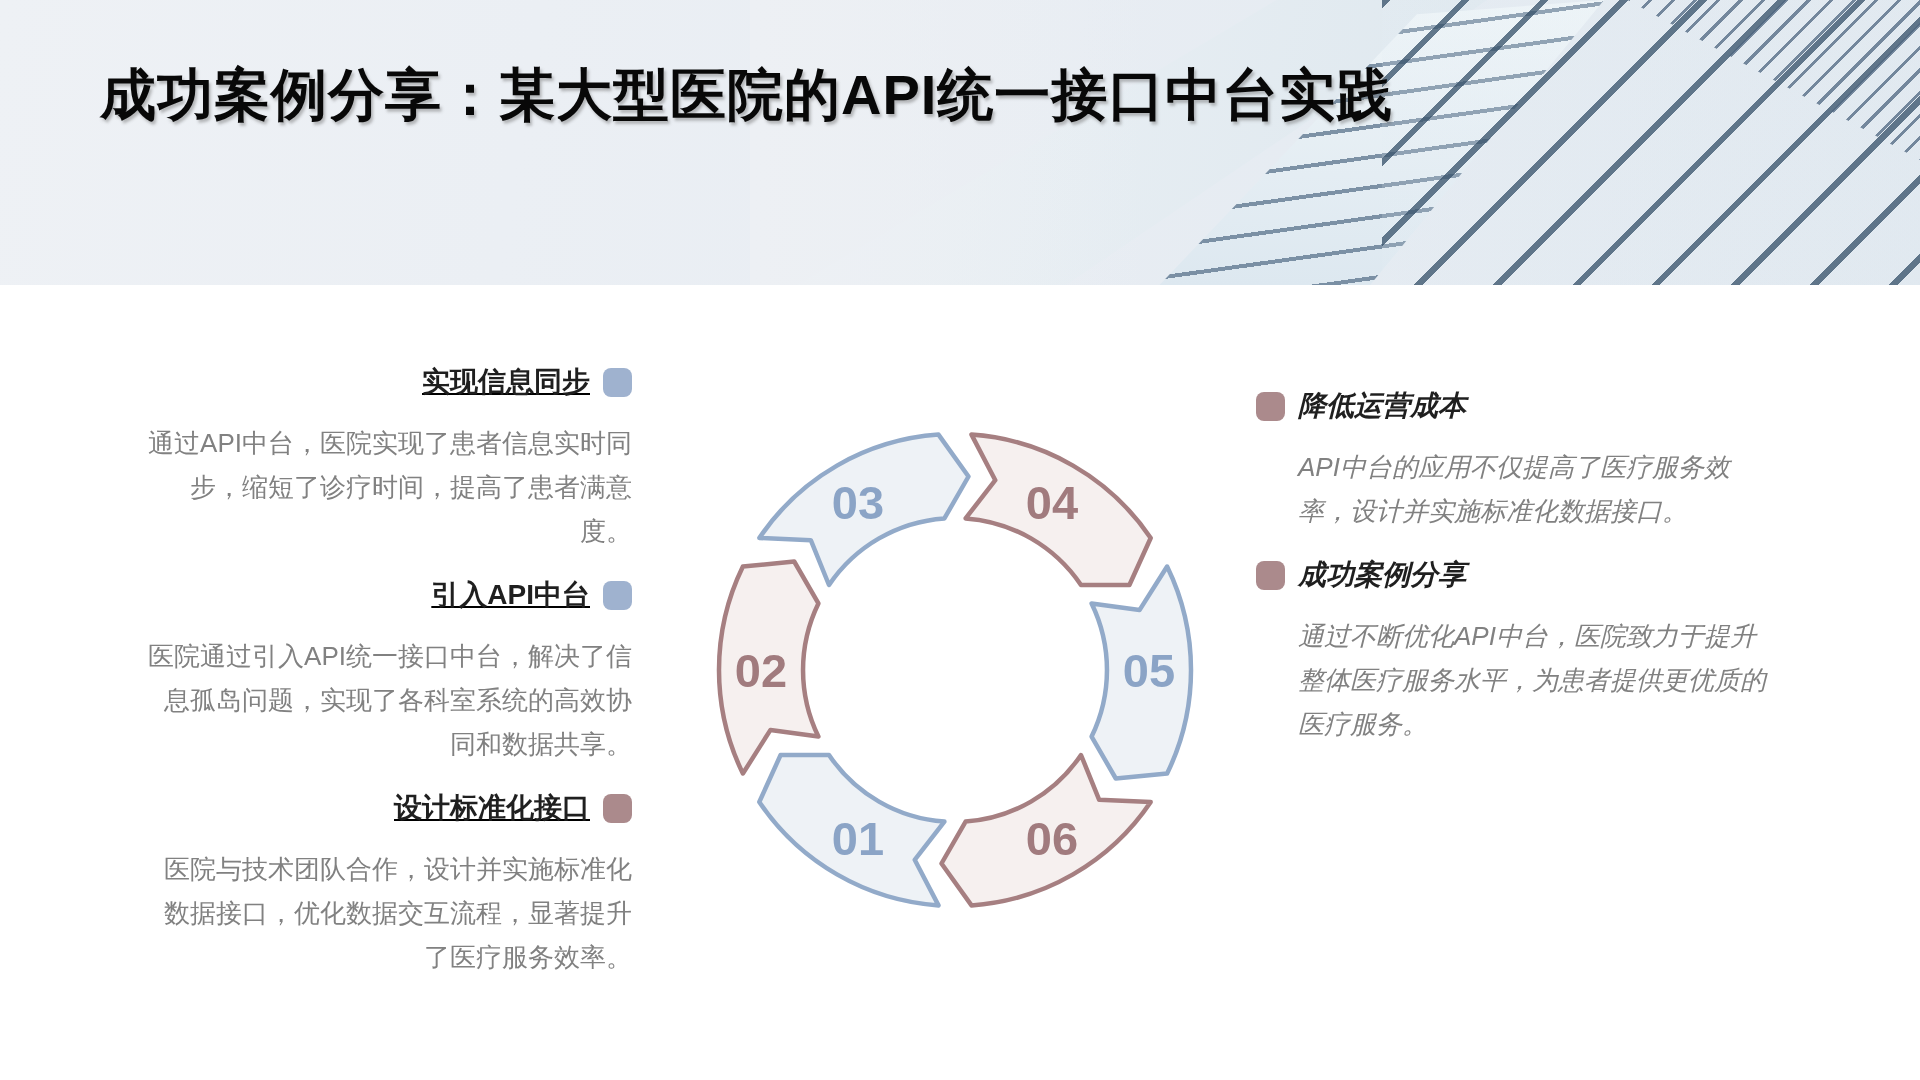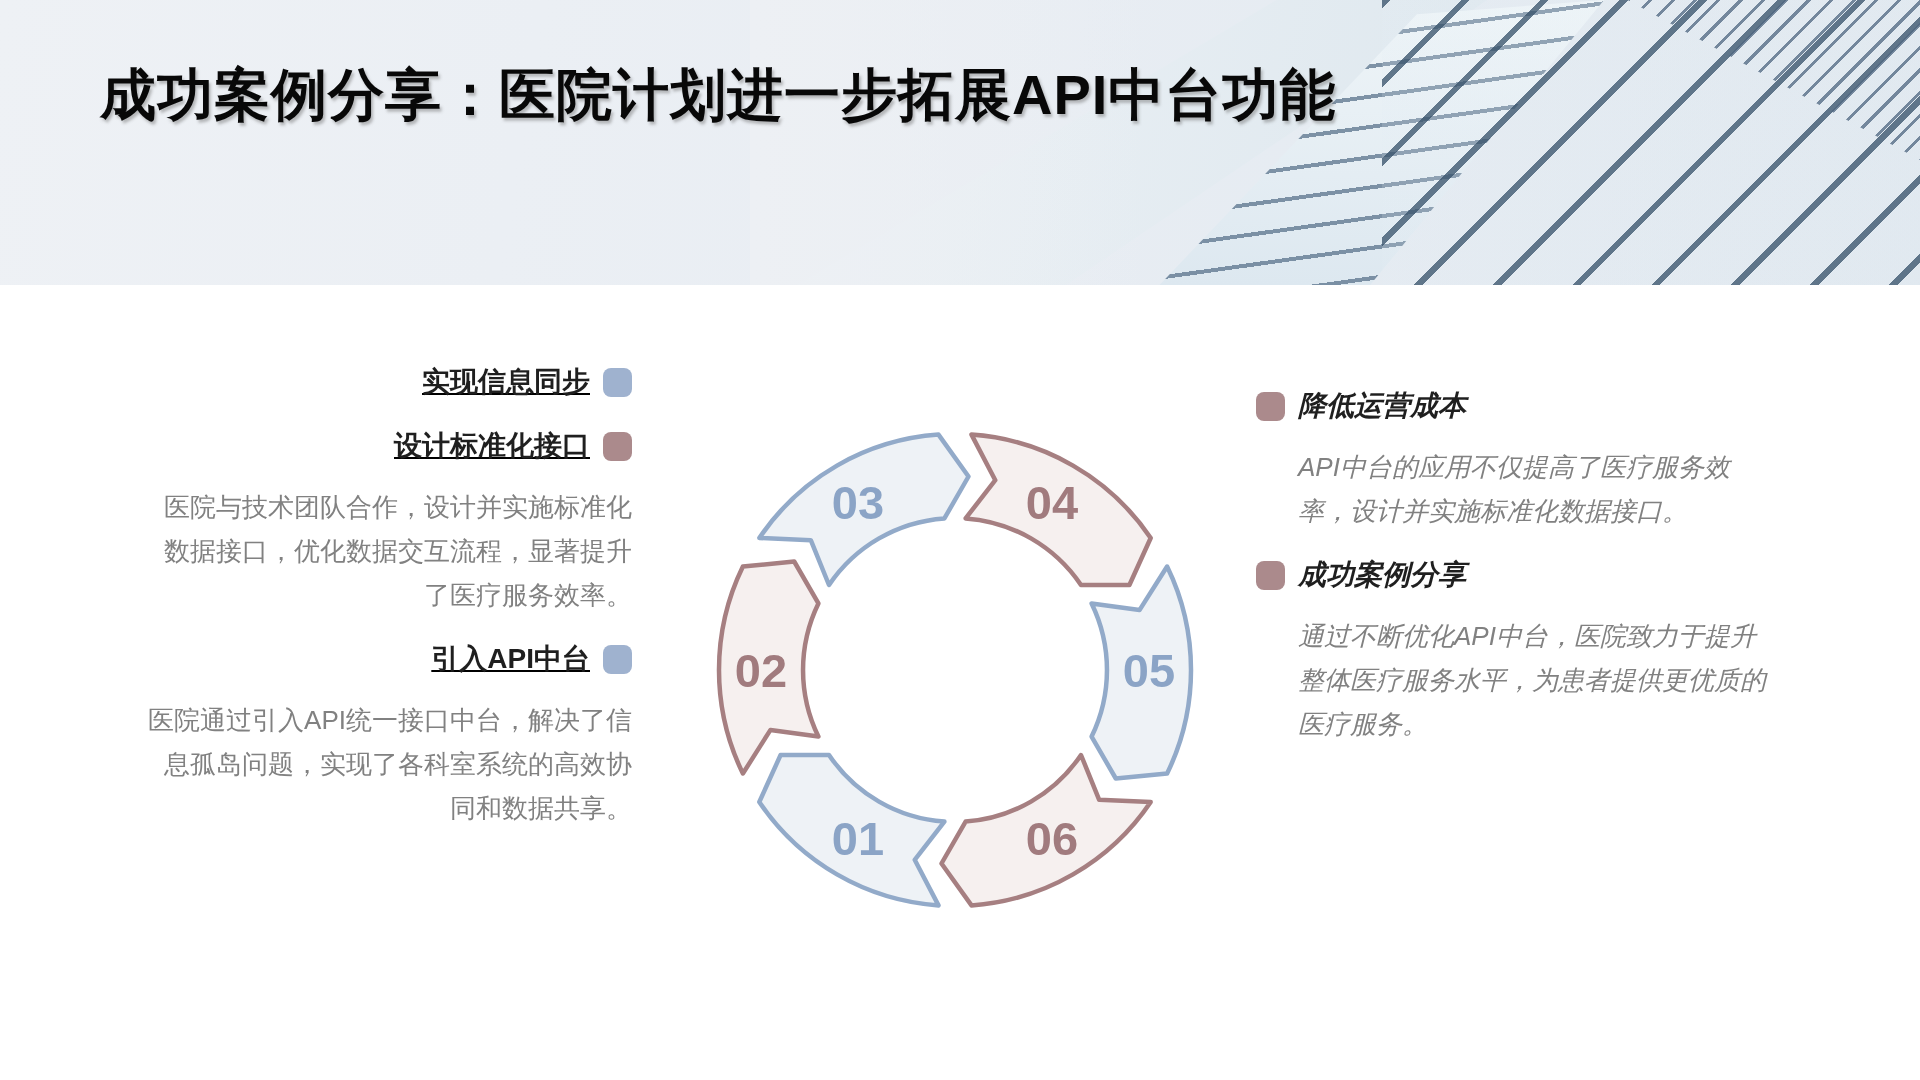--- a/index.html
+++ b/index.html
@@ -78,43 +78,44 @@
 <div class="slide">
 
   <div class="header">
     <div class="photo">
       <div class="ph-layer ph-wedge-left"></div>
       <div class="ph-layer ph-tower"></div>
       <div class="ph-layer ph-stripes"></div>
       <div class="ph-layer ph-grid"></div>
       <div class="ph-layer ph-fade"></div>
     </div>
-    <h1 class="title">成功案例分享：医院计划进一步拓展API中台功能</h1>
+    <h1 class="title">成功案例分享：某大型医院的API统一接口中台实践</h1>
   </div>
 
   <div class="left-col">
     <section class="block">
       <div class="head-row">
         <h2 class="head-text">实现信息同步</h2>
         <span class="marker" data-scheme="blue"></span>
       </div>
+      <p class="para">通过API中台，医院实现了患者信息实时同步，缩短了诊疗时间，提高了患者满意度。</p>
+    </section>
+    <section class="block">
+      <div class="head-row">
+        <h2 class="head-text">引入API中台</h2>
+        <span class="marker" data-scheme="blue"></span>
+      </div>
+      <p class="para">医院通过引入API统一接口中台，解决了信息孤岛问题，实现了各科室系统的高效协同和数据共享。</p>
     </section>
     <section class="block">
       <div class="head-row">
         <h2 class="head-text">设计标准化接口</h2>
         <span class="marker" data-scheme="rose"></span>
       </div>
       <p class="para">医院与技术团队合作，设计并实施标准化数据接口，优化数据交互流程，显著提升了医疗服务效率。</p>
-    </section>
-    <section class="block">
-      <div class="head-row">
-        <h2 class="head-text">引入API中台</h2>
-        <span class="marker" data-scheme="blue"></span>
-      </div>
-      <p class="para">医院通过引入API统一接口中台，解决了信息孤岛问题，实现了各科室系统的高效协同和数据共享。</p>
     </section>
   </div>
 
   <div class="diagram">
     <svg id="cycle-svg" viewBox="0 0 566 566">
         <path d="M 266.5 518.4 A 236 236 0 0 1 87.3 415.0 L 108.6 368.0 L 157.0 368.0 A 152 152 0 0 0 272.4 434.6 L 242.7 472.8 Z" fill="#eef2f6" stroke="#92aac9" stroke-width="4.5" stroke-linejoin="round"></path>
         <text x="186.0" y="451.0" fill="#8ba4c6">01</text>
         <path d="M 70.9 386.5 A 236 236 0 0 1 70.9 179.5 L 122.2 174.5 L 146.4 216.4 A 152 152 0 0 0 146.4 349.6 L 98.5 342.9 Z" fill="#f6f0ef" stroke="#a67f81" stroke-width="4.5" stroke-linejoin="round"></path>
         <text x="89.0" y="283.0" fill="#a17b7e">02</text>
         <path d="M 87.3 151.0 A 236 236 0 0 1 266.5 47.6 L 296.5 89.5 L 272.4 131.4 A 152 152 0 0 0 157.0 198.0 L 138.8 153.2 Z" fill="#eef2f6" stroke="#92aac9" stroke-width="4.5" stroke-linejoin="round"></path>

